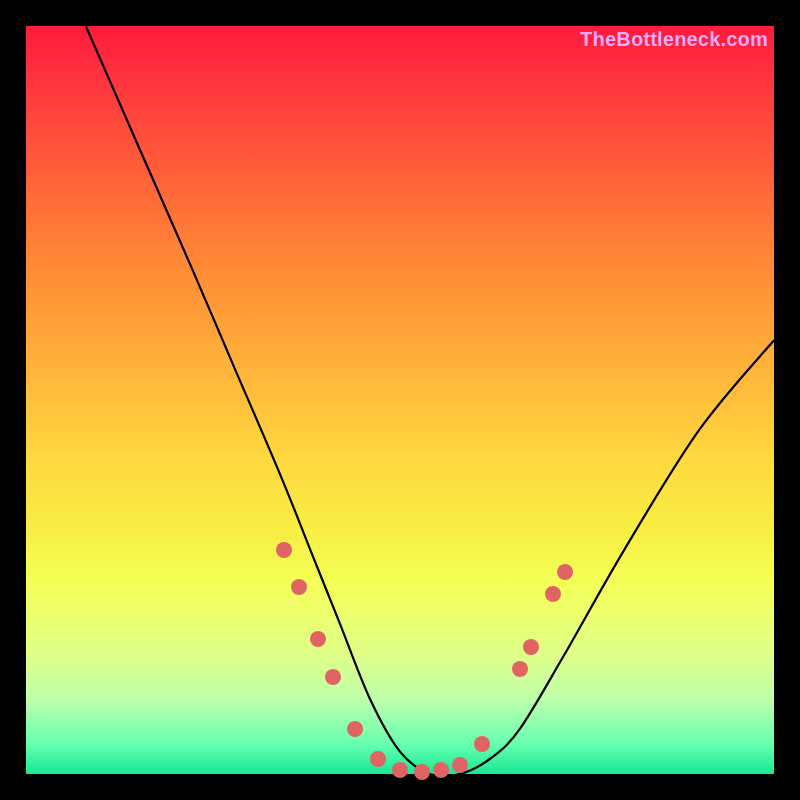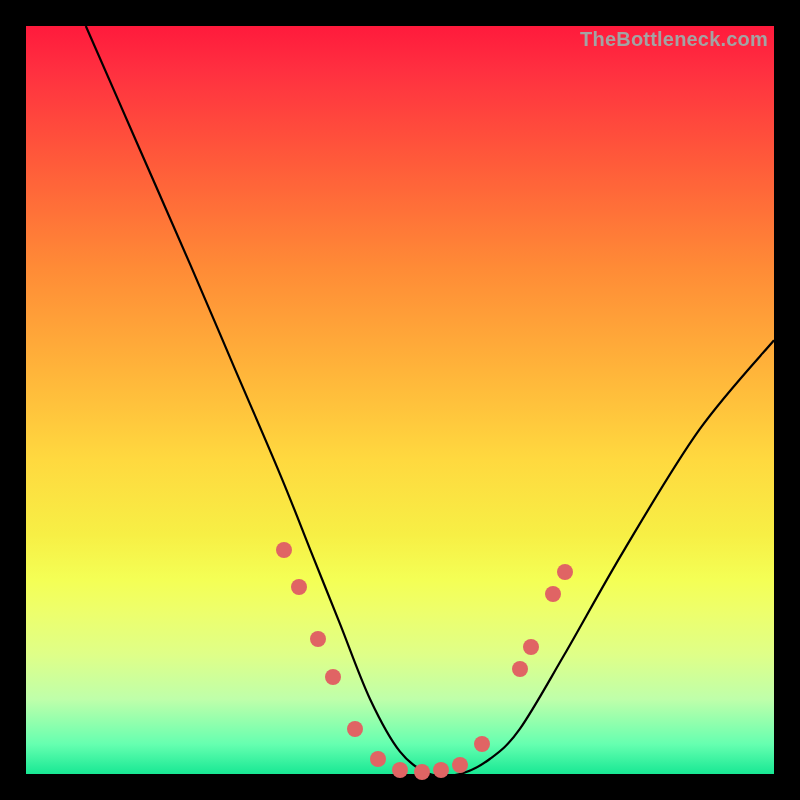--- a/index.html
+++ b/index.html
@@ -38,21 +38,21 @@
       #dfff88 84%,
       #bfffaa 90%,
       #66ffb0 96%,
       #18e894 100%
     );
   }
   .watermark {
     position: absolute;
     top: 2px;
     right: 6px;
-    color: #a3a3a3;
+    color: #f0abfc;
     font-size: 20px;
     font-weight: 600;
     letter-spacing: 0.2px;
     z-index: 5;
   }
   svg.curve {
     position: absolute;
     left: 0; top: 0;
     width: 748px; height: 748px;
     z-index: 3;

